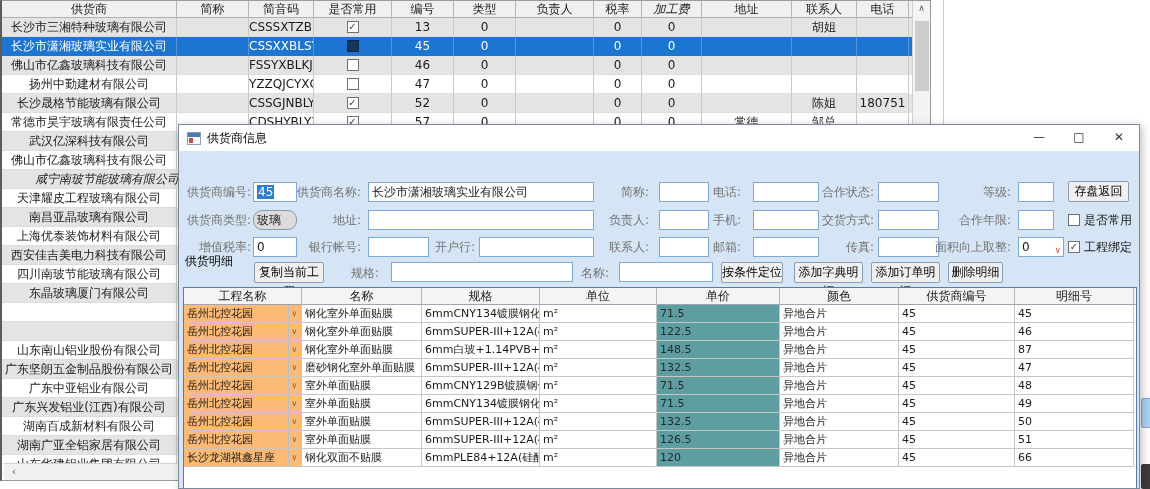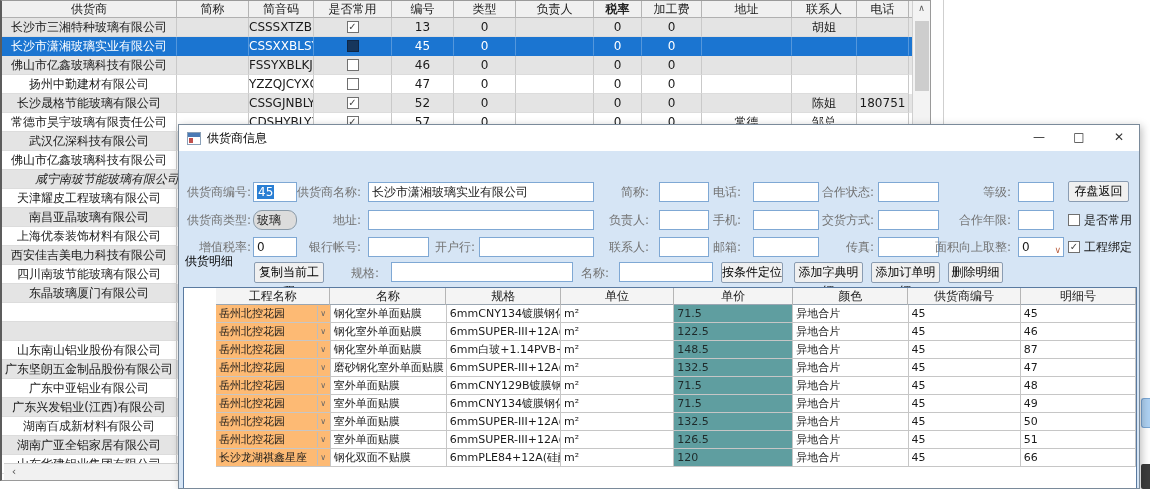--- a/index.html
+++ b/index.html
@@ -41,21 +41,21 @@
   .tb{position:absolute;height:20px;background:#fff;border:1px solid #7fa8d4;line-height:18px;padding:0 3px;overflow:hidden;white-space:nowrap;font-size:12px;}
   .tb.ro{background:#dcdcdc;border-color:#8a9aa8;border-radius:9px;}
   .tb .hl{background:#2a7fd4;color:#fff;padding:0 1px;}
   .tb.combo .carrow{position:absolute;right:2px;top:3px;font-size:9px;color:#b85c3c;}
   .btn{position:absolute;height:21px;line-height:19px;text-align:center;background:#f0f0f0;border:1px solid #8a9cb2;border-radius:2px;font-size:12px;color:#000;}
   .chk{position:absolute;height:20px;line-height:20px;font-size:12px;white-space:nowrap;}
   .chk .cb{margin-right:4px;}
   .sec-lbl{position:absolute;font-size:12px;color:#000;}
 
   
-  .grid-panel{position:absolute;left:4px;top:136px;width:954px;bottom:0;background:#fff;border:1px solid #5a7aa0;border-bottom:none;padding-left:32px;}
+  .grid-panel{position:absolute;left:4px;top:136px;width:954px;bottom:0;background:#fff;border:1px solid #5a7aa0;border-bottom:none;}
   .grid-head{display:flex;height:17px;background:#f4f4f4;border-bottom:1px solid #9aa6b2;}
   .ghcell{height:17px;line-height:16px;text-align:center;border-right:1px solid #b5b5b5;font-size:12px;overflow:hidden;white-space:nowrap;}
   .grow{display:flex;height:18px;}
   .gcell{height:18px;line-height:17px;border-right:1px solid #c6c6c6;border-bottom:1px solid #c6c6c6;padding-left:3px;overflow:hidden;white-space:nowrap;font-size:11px;position:relative;}
   .gcell.combo{background:#fdba74;padding-right:14px;}
   .gcell.combo .carrow{position:absolute;right:1px;top:1px;width:12px;height:15px;text-align:center;font-size:8px;color:#666;border-left:1px solid #bdbdbd;line-height:15px;}
   .gcell.price{background:var(--teal,#5f9ea0);color:#1e2b2b;}
 
   
   .bg-thumb{position:absolute;left:1141px;top:398px;width:9px;height:30px;background:#aed1f2;border:1px solid #7aa7d6;border-right:none;border-radius:3px 0 0 3px;}
@@ -68,22 +68,22 @@
 
   <div class="table-wrap">
     <div class="thead" id="mainHead">
         <div class="hcell" style="width: 175px;">供货商</div>
         <div class="hcell" style="width: 72px;">简称</div>
         <div class="hcell" style="width: 65px;">简音码</div>
         <div class="hcell" style="width: 78px;">是否常用</div>
         <div class="hcell" style="width: 62px;">编号</div>
         <div class="hcell" style="width: 62px;">类型</div>
         <div class="hcell" style="width: 78px;">负责人</div>
-        <div class="hcell" style="width: 48px; font-weight: bold;">税率</div>
-        <div class="hcell" style="width: 60px;">加工费</div>
+        <div class="hcell" style="width: 48px;">税率</div>
+        <div class="hcell" style="width: 60px; font-style: italic;">加工费</div>
         <div class="hcell" style="width: 90px;">地址</div>
         <div class="hcell" style="width: 65px;">联系人</div>
         <div class="hcell" style="width: 52px;">电话</div>
       </div>
     <div id="mainRows">
         <div class="trow stripe">
           <div class="tcell" style="width: 175px;">长沙市三湘特种玻璃有限公司</div>
           <div class="tcell" style="width: 72px;"></div>
           <div class="tcell" style="width: 65px;">CSSSXTZBL...</div>
           <div class="tcell" style="width: 78px;"><span class="cb checked">✓</span></div>

